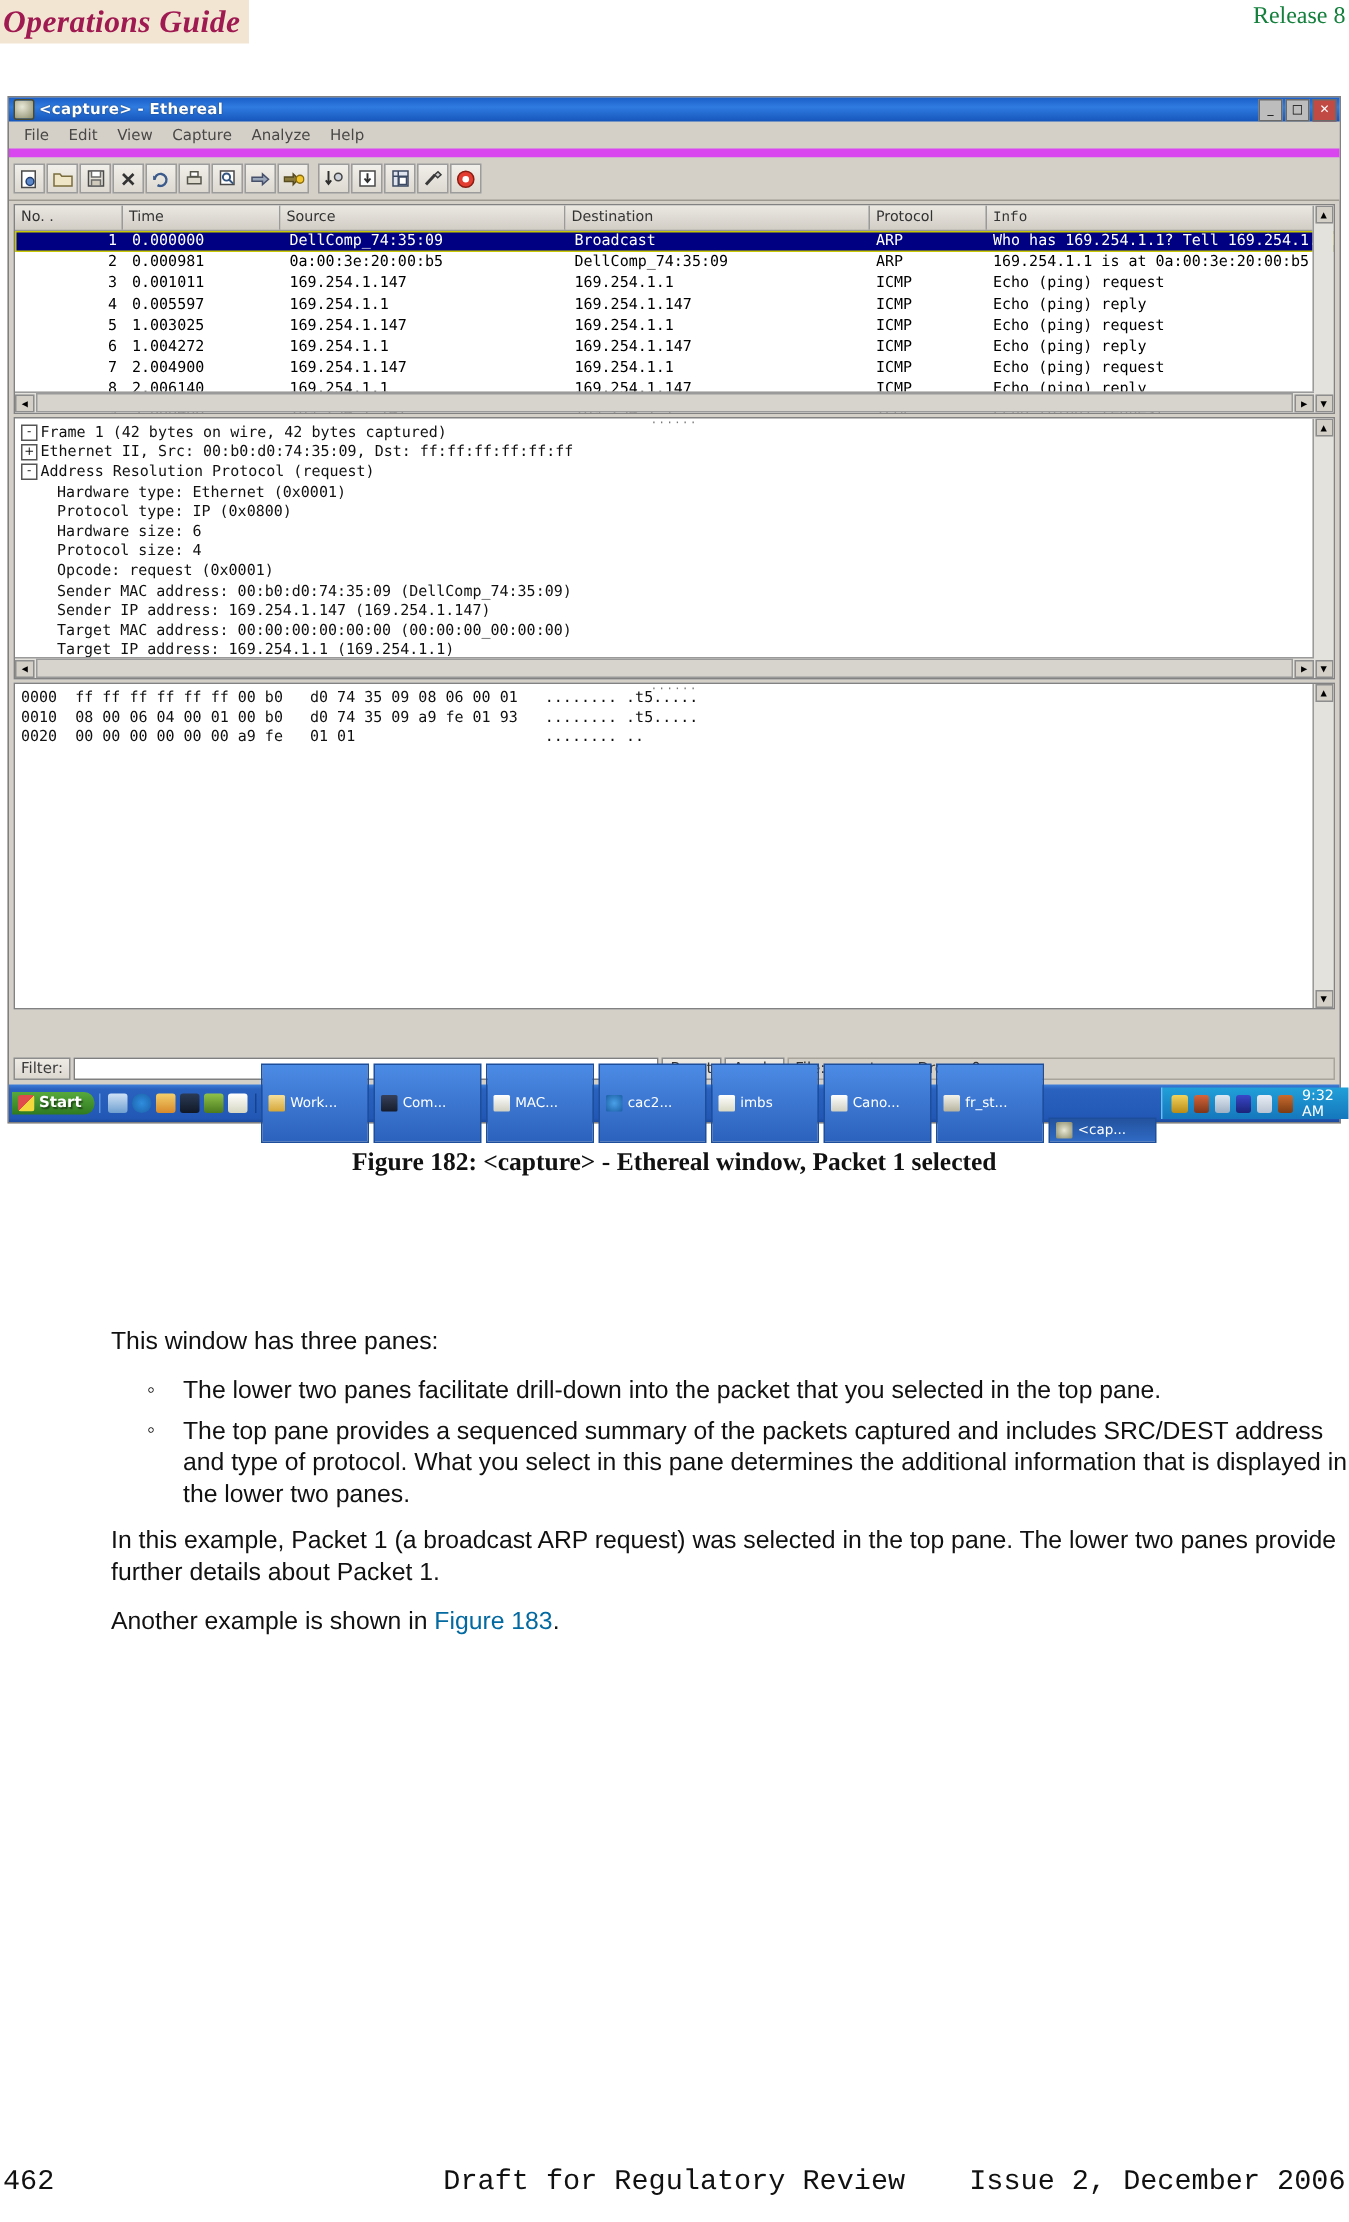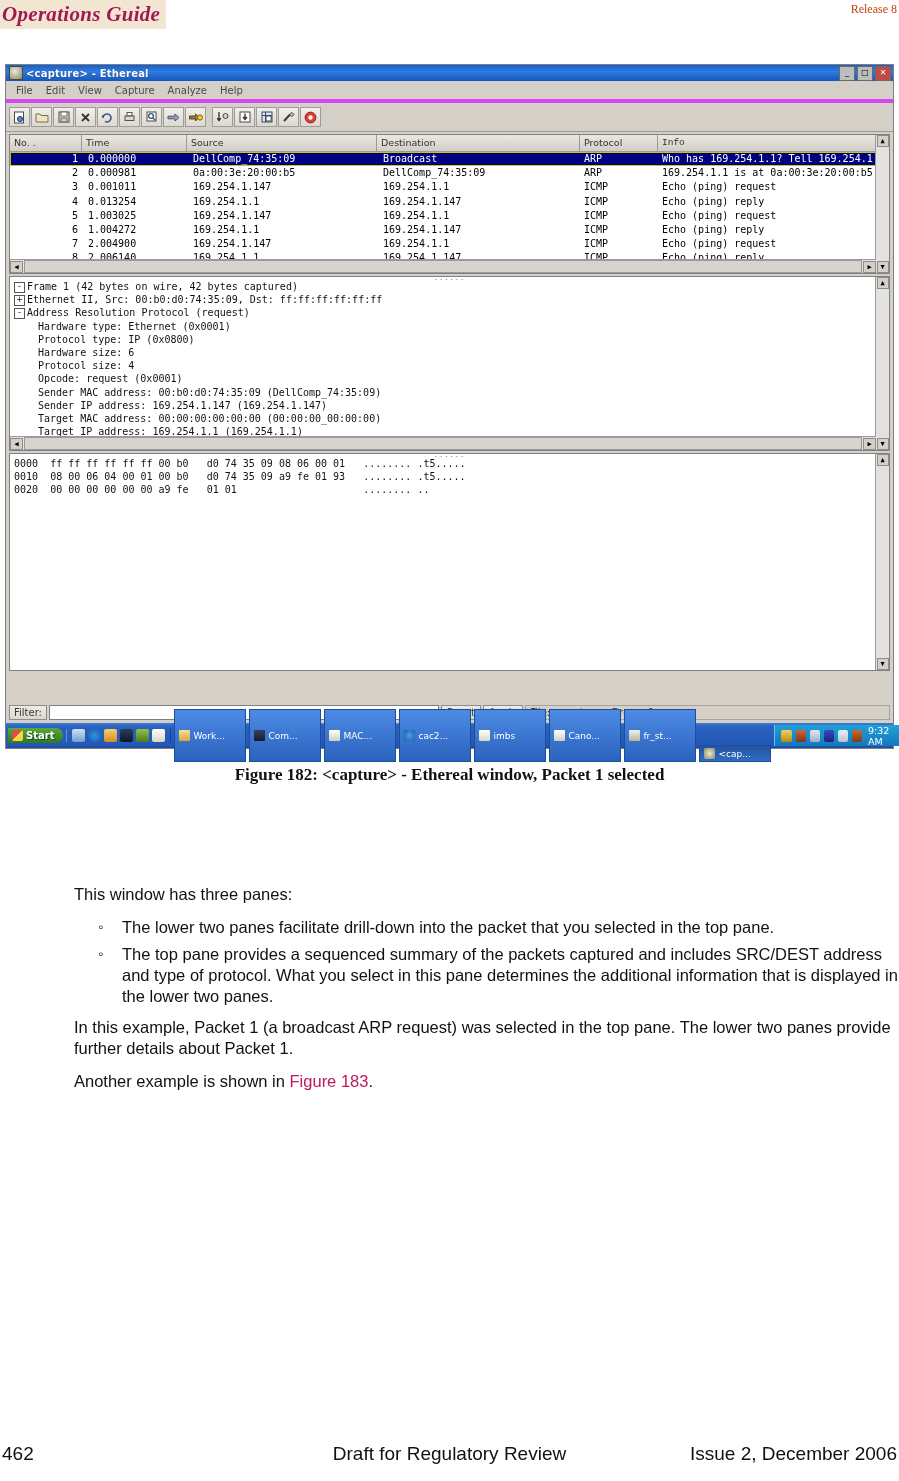--- a/index.html
+++ b/index.html
@@ -22,21 +22,21 @@
     background: #f2e6d2;
     font-family: "Liberation Serif", serif;
     font-style: italic; font-weight: bold;
     font-size: 21px; color: #a01a52;
     padding: 2px 6px 2px 2px;
     letter-spacing: 0.3px;
   }
   #hdr-release {
     position: absolute; right: 2px; top: 2px;
     font-family: "Liberation Serif", serif;
-    font-size: 12px; color: #c2410c;
+    font-size: 16px; color: #15803d;
   }
 
   
   #ethereal-window {
     position: absolute;
     left: 5px; top: 64px;
     width: 889px; height: 685px;
     background: #d4d0c8;
     border: 1px solid #808080;
     box-sizing: border-box;
@@ -70,21 +70,21 @@
     border: 1px solid #6a6a6a;
     font-size: 8px; line-height: 11px; text-align: center;
     color: #000; font-family: "DejaVu Sans", sans-serif;
   }
   .tb-btn.close { background: #c24a44; color: #fff; }
 
   .menubar {
     height: 18px; background: #d4d0c8;
     display: flex; align-items: center;
     padding-left: 5px;
-    border-bottom: 4px solid #d946ef;
+    border-bottom: 6px solid #d946ef;
   }
   .menu-item {
     font-size: 10px; color: #2a2a2a; padding: 1px 8px 1px 5px;
     font-family: "DejaVu Sans", sans-serif;
     opacity: .82;
   }
 
   .toolbar {
     height: 26px; background: #d4d0c8;
     display: flex; align-items: center; gap: 1px;
@@ -279,28 +279,28 @@
   ul.bullets { list-style: none; margin: 0 0 10px 0; padding: 0; }
   ul.bullets li {
     position: relative; padding-left: 48px; margin-bottom: 6px;
     line-height: 21px;
   }
   ul.bullets li:before {
     content: "\25E6";
     position: absolute; left: 24px; top: -1px;
     font-size: 15px; color: #111;
   }
-  .xref { color: #be185d; }
+  .xref { color: #0369a1; }
   #para-example { margin-top: 16px; }
   #para-another { margin-top: 16px; }
 
   
   #page-footer {
     position: absolute; left: 0; bottom: 12px; width: 899px; height: 26px;
-    font-family: Liberation Sans, sans-serif; font-size: 19px; color: #111;
+    font-family: Liberation Mono, monospace; font-size: 19px; color: #111;
   }
   #foot-page { position: absolute; left: 2px; top: 0; }
   #foot-center { position: absolute; left: 0; width: 899px; text-align: center; top: 0; }
   #foot-right { position: absolute; right: 2px; top: 0; }
 </style>
 </head>
 <body>
 
 <div id="page-header">
   <div id="hdr-title">Operations Guide</div>
@@ -445,21 +445,21 @@
         <div class="prow">
           <div class="p-no">3</div>
           <div class="p-time">0.001011</div>
           <div class="p-src">169.254.1.147</div>
           <div class="p-dst">169.254.1.1</div>
           <div class="p-proto">ICMP</div>
           <div class="p-info">Echo (ping) request</div>
         </div>
         <div class="prow">
           <div class="p-no">4</div>
-          <div class="p-time">0.013254</div>
+          <div class="p-time">0.005597</div>
           <div class="p-src">169.254.1.1</div>
           <div class="p-dst">169.254.1.147</div>
           <div class="p-proto">ICMP</div>
           <div class="p-info">Echo (ping) reply</div>
         </div>
         <div class="prow">
           <div class="p-no">5</div>
           <div class="p-time">1.003025</div>
           <div class="p-src">169.254.1.147</div>
           <div class="p-dst">169.254.1.1</div>

